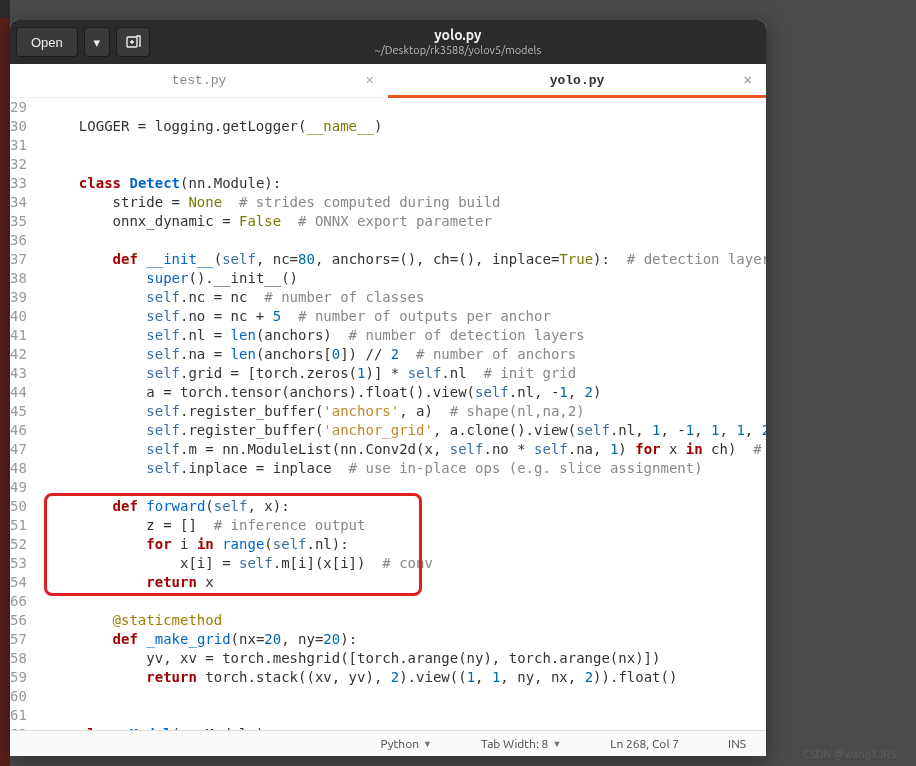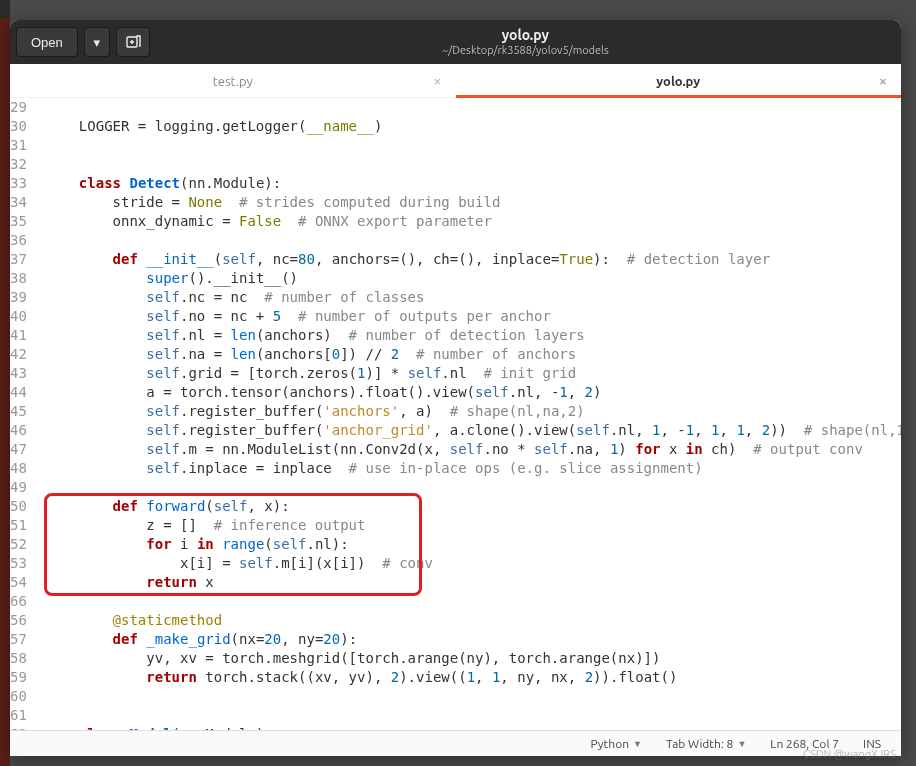--- a/index.html
+++ b/index.html
@@ -1,50 +1,50 @@
 <!DOCTYPE html>
 <html><head>
 <meta charset="utf-8">
 <style>
   * { margin: 0; padding: 0; box-sizing: border-box; }
   html, body { width: 916px; height: 766px; overflow: hidden; font-family: "Ubuntu", sans-serif; background: #4a4a4a; }
-  .window { position: absolute; left: 10px; top: 20px; width: 891px; height: 736px; background: #fff; border-radius: 8px 8px 0 0; box-shadow: 0 4px 20px rgba(0,0,0,0.4); display: flex; flex-direction: column; overflow: hidden; }
+  .window { position: absolute; left: 10px; top: 20px; width: 756px; height: 736px; background: #fff; border-radius: 8px 8px 0 0; box-shadow: 0 4px 20px rgba(0,0,0,0.4); display: flex; flex-direction: column; overflow: hidden; }
   .titlebar { height: 44px; background: #2b2b2b; display: flex; align-items: center; padding: 0 6px; gap: 6px; }
   .btn { display: inline-flex; align-items: center; justify-content: center; border: 1px solid #1a1a1a; border-radius: 4px; background: #3a3a3a; color: #eee; font-size: 13px; height: 30px; cursor: pointer; }
   .open-btn { padding: 0 14px; }
   .dd-btn { width: 26px; }
   .icon-btn { width: 34px; }
   .title-group { flex: 1; text-align: center; color: #eee; line-height: 1.2; }
   .title-1 { font-size: 14px; font-weight: 600; }
   .title-2 { font-size: 11px; color: #bbb; }
   .ctrl-right { display: flex; gap: 6px; align-items: center; }
   .window-controls { display: flex; gap: 10px; margin-left: 8px; }
   .wctrl { width: 20px; height: 20px; border-radius: 50%; display: flex; align-items: center; justify-content: center; font-size: 11px; background: #3a3a3a; color: #eee; border: 1px solid #1a1a1a; cursor: pointer; }
   .wctrl.close { background: #e95420; border-color: #b33c12; }
   .tabs { height: 34px; display: flex; background: #fff; border-bottom: 1px solid #eee; }
-  .tab { flex: 1; display: flex; align-items: center; justify-content: center; gap: 12px; font-size: 13px; color: #888; position: relative; cursor: pointer; }
+  .tab { flex: 1; display: flex; align-items: center; justify-content: center; gap: 12px; font-size: 13px; color: #888; position: relative; cursor: pointer; font-family: Liberation Mono, monospace; }
   .tab.active { color: #333; font-weight: 600; }
   .tab.active::after { content: ""; position: absolute; left: 0; right: 0; bottom: -1px; height: 3px; background: #e95420; }
   .tab-close { color: #aaa; font-size: 14px; position: absolute; right: 14px; }
   .editor { flex: 1; display: flex; font-family: "DejaVu Sans Mono", monospace; font-size: 14px; line-height: 19px; overflow: hidden; position: relative; background: #fff; gap: 48px; }
   .gutter { width: 28px; text-align: right; color: #999; padding-right: 4px; user-select: none; }
   .code { flex: 1; white-space: pre; color: #333; position: relative; }
   .code .line { min-height: 19px; }
   .kw { color: #a00000; font-weight: 600; }
   .def { color: #0066cc; }
   .cls { color: #0066cc; font-weight: 600; }
   .self { color: #3a6ea5; }
   .num { color: #0369a1; }
   .str { color: #c08a2c; }
   .cmt { color: #888; }
   .const { color: #7a7a00; }
   .deco { color: #a08000; }
   .highlight-box { position: absolute; border: 3px solid #e02020; border-radius: 8px; pointer-events: none; }
   .statusbar { height: 26px; border-top: 1px solid #ddd; background: #fafafa; display: flex; align-items: center; justify-content: flex-end; gap: 24px; padding: 0 20px; font-size: 12px; color: #444; }
-  .status-item { display: flex; align-items: center; gap: 4px; cursor: pointer; }
+  .status-item { display: flex; align-items: center; gap: 4px; cursor: pointer; margin-left: 25px; }
   .dd-arrow { font-size: 9px; color: #777; }
   .watermark { position: absolute; right: 20px; bottom: 6px; font-size: 11px; color: rgba(120,120,120,0.5); pointer-events: none; }
   .left-strip { position:absolute; left:0; top:0; bottom:0; width:10px; background:#5a1f1a; }
   .left-strip::before { content:""; position:absolute; left:0; right:0; top:0; height:18px; background:#2b2b2b; }
 </style>
 </head>
 <body>
 
 <div class="left-strip"></div>
 

